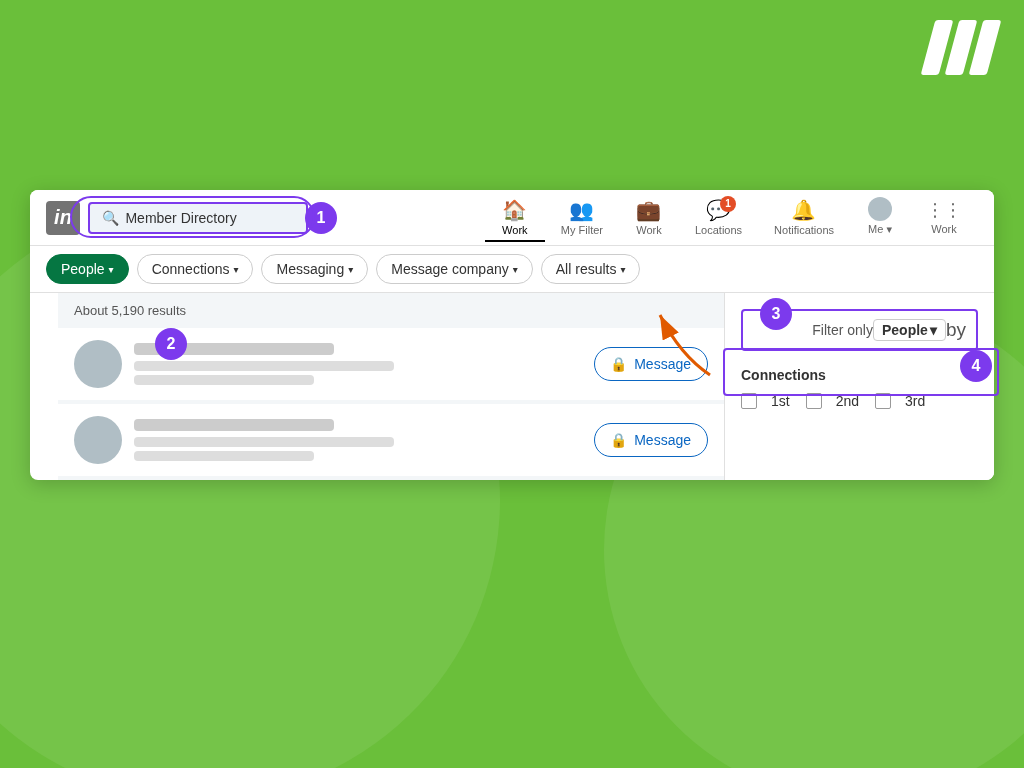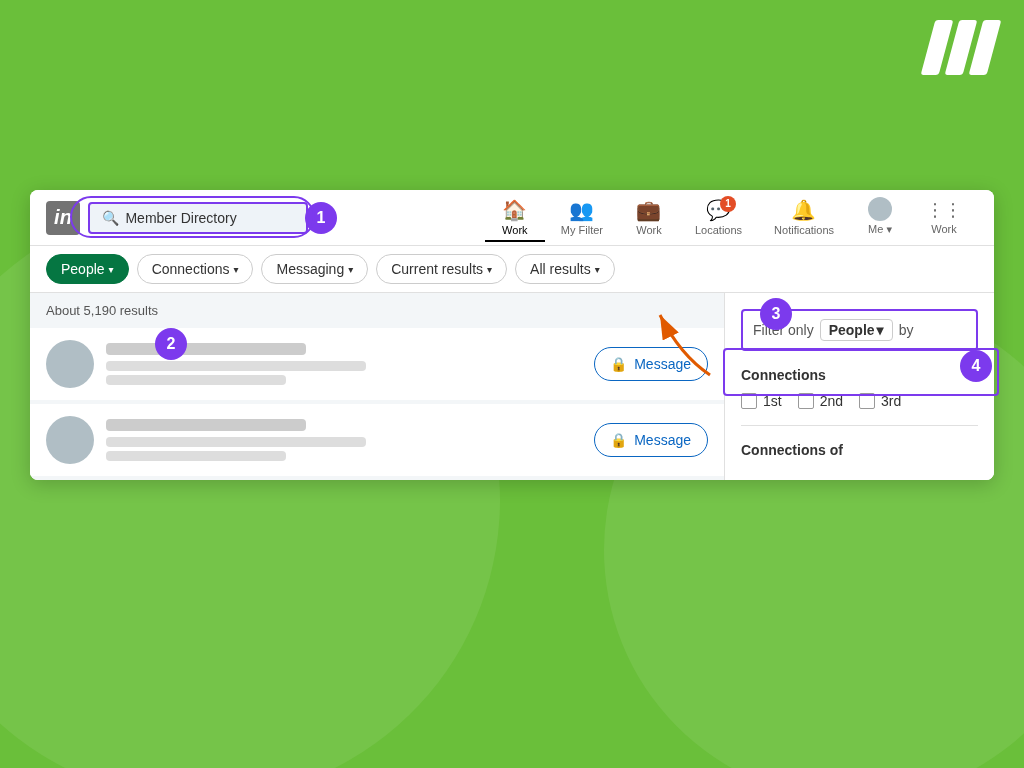--- a/index.html
+++ b/index.html
@@ -193,20 +193,21 @@
       border-color: #057642;
     }
     .filter-btn .arrow {
       font-size: 10px;
     }
 
     
     .results-area {
       display: flex;
       background: #f3f6f8;
+      margin-left: 28px;
     }
     .results-list {
       flex: 1;
       padding: 0;
     }
     .results-header {
       padding: 10px 16px;
       font-size: 13px;
       color: #555;
       background: #f3f6f8;
@@ -272,67 +273,68 @@
     .filter-panel {
       width: 270px;
       background: white;
       border-left: 1px solid #e0e0e0;
       padding: 16px;
       flex-shrink: 0;
     }
     .filter-panel-header {
       display: flex;
       align-items: center;
-      gap: 6px;
+      gap: 0;
       font-size: 14px;
       color: #333;
       margin-bottom: 16px;
       border: 2px solid #7c3aed;
       border-radius: 4px;
       padding: 8px 10px;
+      justify-content: flex-end;
     }
     .filter-only-label {
       font-size: 14px;
       color: #555;
     }
     .filter-people-btn {
       display: flex;
       align-items: center;
       gap: 2px;
       background: white;
       border: 1px solid #ccc;
       border-radius: 4px;
       padding: 2px 8px;
       font-size: 14px;
       font-weight: 600;
       color: #333;
       cursor: pointer;
     }
     .filter-by-label {
-      font-size: 14px;
+      font-size: 19px;
       color: #555;
     }
     .connections-section {
       margin-top: 8px;
     }
     .connections-title {
       font-size: 14px;
       font-weight: 600;
       color: #333;
       margin-bottom: 10px;
     }
     .connection-options {
       display: flex;
       gap: 16px;
       flex-wrap: wrap;
     }
     .connection-option {
       display: flex;
       align-items: center;
-      gap: 6px;
+      gap: 14px;
       font-size: 14px;
       color: #333;
     }
     .checkbox {
       width: 16px;
       height: 16px;
       border: 1.5px solid #999;
       border-radius: 2px;
       background: white;
     }
@@ -499,21 +501,21 @@
     </button>
     <button class="filter-btn">
       <span>Connections</span>
       <span class="arrow">▾</span>
     </button>
     <button class="filter-btn">
       <span>Messaging</span>
       <span class="arrow">▾</span>
     </button>
     <button class="filter-btn">
-      <span>Current results</span>
+      <span>Message company</span>
       <span class="arrow">▾</span>
     </button>
     <button class="filter-btn">
       <span>All results</span>
       <span class="arrow">▾</span>
     </button>
   </div>
 
   <div class="results-area">
 
@@ -570,18 +572,15 @@
             <div class="checkbox"></div>
             <span>2nd</span>
           </div>
           <div class="connection-option">
             <div class="checkbox"></div>
             <span>3rd</span>
           </div>
         </div>
       </div>
 
-      <div class="connections-of-section">
-        <div class="connections-of-title">Connections of</div>
-      </div>
     </div>
   </div>
 </div>
 
 </body></html>

